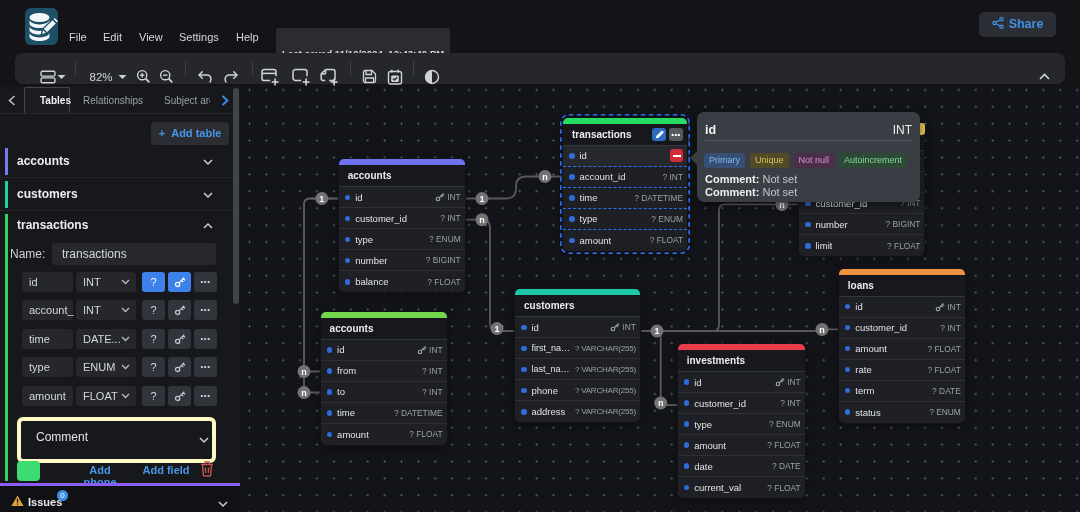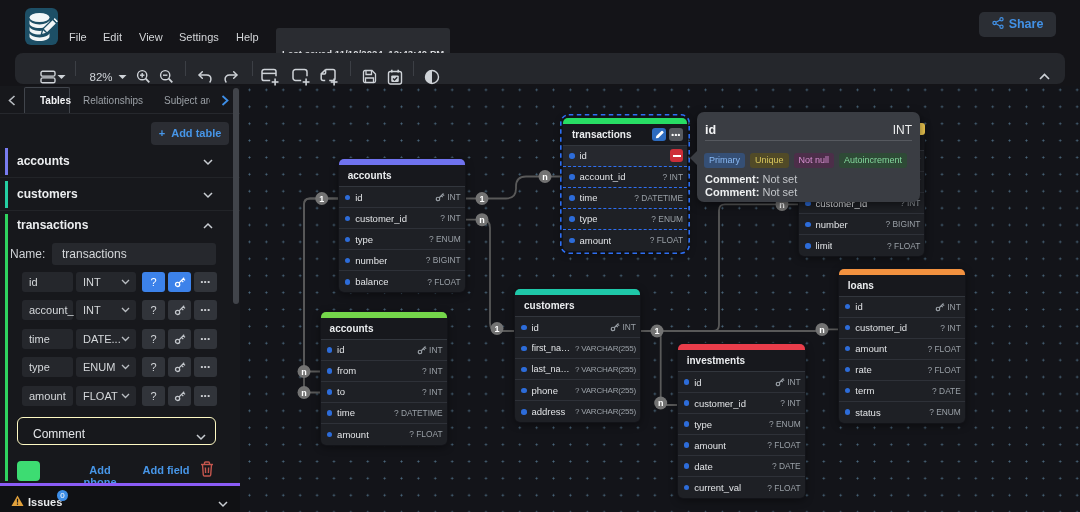--- a/index.html
+++ b/index.html
@@ -31,21 +31,21 @@
 .acctitle { position:absolute; left:17px; font-size:12px; font-weight:bold; color:#eceef0; }
 .accline { position:absolute; left:0; width:240px; height:1px; background:#222428; }
 .chev { position:absolute; width:10px; height:10px; }
 .fname { position:absolute; height:20px; background:#25272c; border-radius:3px; font-size:11px; color:#d5d8db; line-height:20px; padding-left:7px; }
 .ftype { position:absolute; height:20px; background:#25272c; border-radius:3px; font-size:11px; color:#d5d8db; line-height:20px; padding-left:7px; }
 .fbtn  { position:absolute; width:23px; height:20px; border-radius:3px; background:#31343a; color:#d2d5d9; font-size:11px; text-align:center; line-height:20px; }
 .fbtn.blue { background:#3c82ea; color:#fff; }
 .tcaret { position:absolute; right:6px; top:7px; width:9px; height:6px; }
 .keyic { width:12px; height:12px; margin-top:4px; }
 .fbtn.dots { font-size:8px; letter-spacing:0.5px; }
-#commentbox { position:absolute; left:17px; top:417px; width:199px; height:28px; border:1px solid #fef9c3; border-radius:6px; }
+#commentbox { position:absolute; left:17px; top:417px; width:199px; height:46px; border:4px solid #fef9c3; border-radius:6px; }
 #issues { position:absolute; left:0; top:397px; width:240px; height:29px; background:#101114; border-top:3px solid #8b5cf6; }
 
 
 #canvas { position:absolute; left:240px; top:86px; width:840px; height:426px; background:#131419; overflow:hidden;
   background-image: radial-gradient(circle, rgba(105,150,180,0.65) 0.95px, rgba(0,0,0,0) 1.05px);
   background-size: 16.9px 16.9px; background-position: 1.05px 12.35px; }
 svg.lines { position:absolute; left:0; top:0; }
 
 
 .tbl { position:absolute; border-radius:5px; background:#1e2025; box-shadow:0 0 0 1px #121318, 0 2px 8px rgba(0,0,0,.45); }

